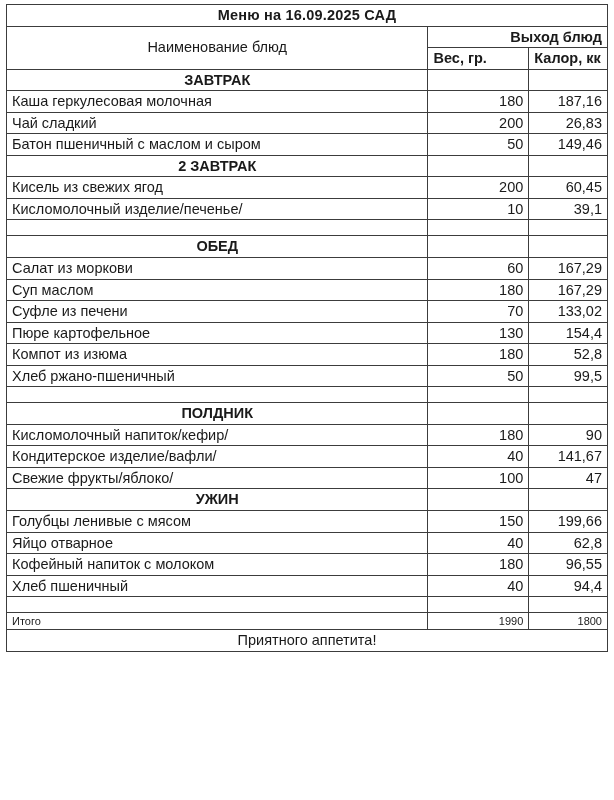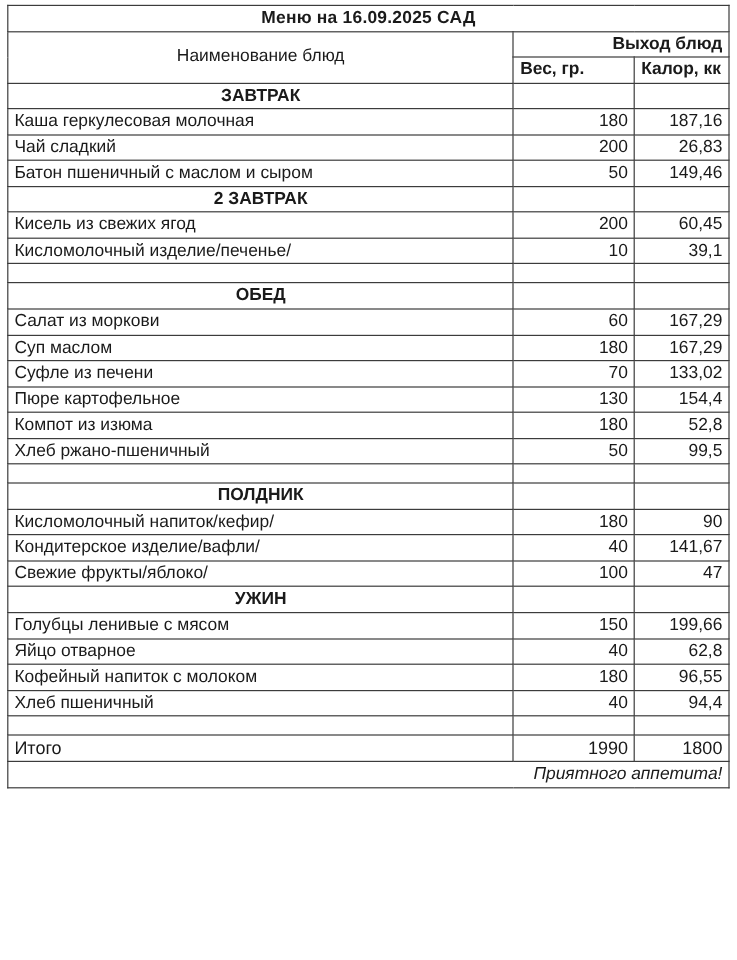--- a/index.html
+++ b/index.html
@@ -73,29 +73,28 @@
     text-align: left;
     white-space: nowrap;
     overflow: hidden;
     text-overflow: clip;
   }
   .num {
     text-align: right;
     white-space: nowrap;
   }
   .total .dish, .total .num {
-    font-size: 15px;
+    font-size: 11px;
   }
   .total td {
     padding-top: 4px;
     padding-bottom: 3px;
   }
   .footer-cell {
-    text-align: right;
-    font-style: italic;
+    text-align: center;
     font-size: 15px;
     padding: 3px 4px 4px 4px;
   }
   .spacer-row td {
     height: 13px;
     border-top: 1px solid #3c3c3c;
     border-bottom: 1px solid #3c3c3c;
   }
 </style>
 </head>

